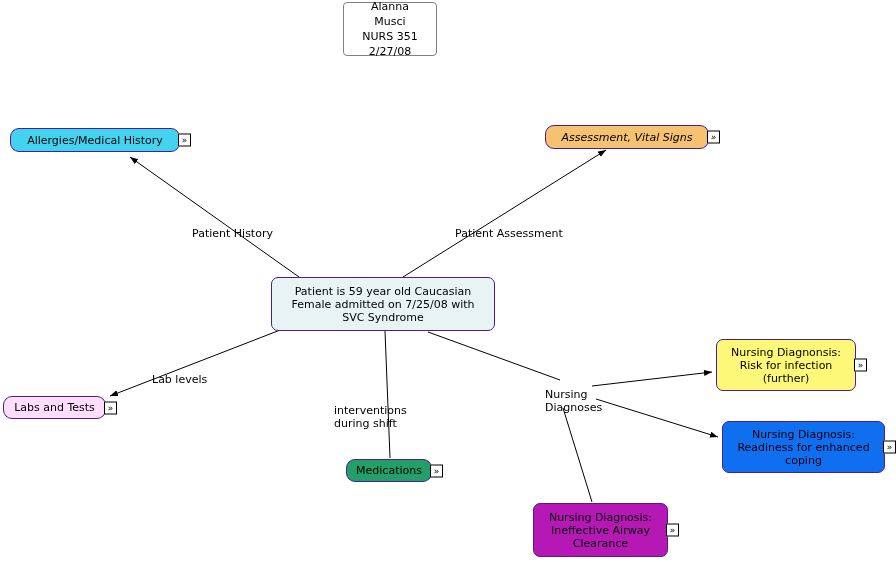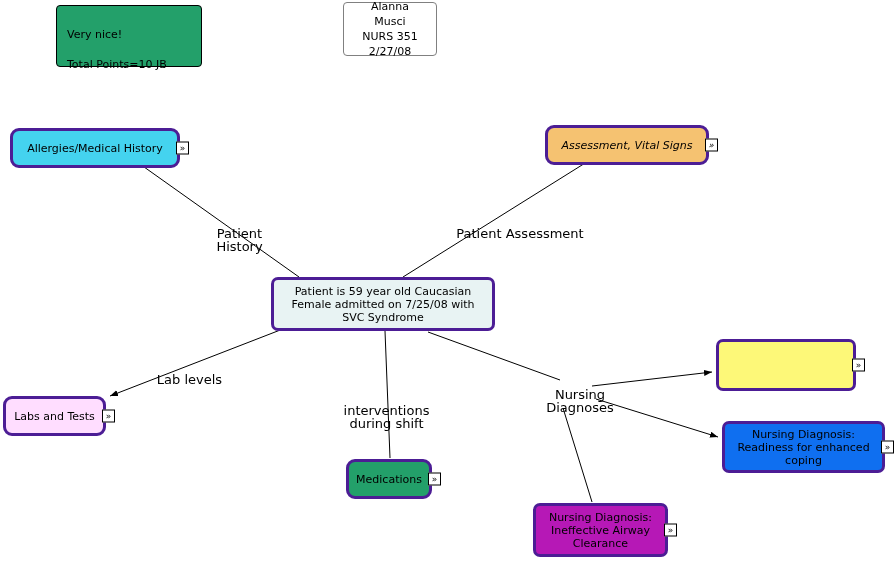--- a/index.html
+++ b/index.html
@@ -19,54 +19,54 @@
     position: absolute;
     left: 0;
     top: 0;
     width: 896px;
     height: 562px;
     pointer-events: none;
   }
   .node {
     position: absolute;
     box-sizing: border-box;
-    border: 3px solid #4c1d95;
+    border: 1px solid #4c1d95;
     display: flex;
     align-items: center;
     justify-content: center;
     text-align: center;
     font-size: 11px;
     line-height: 13px;
     color: #000000;
     white-space: pre-line;
-    padding: 17px 6px;
+    padding: 10px 6px;
   }
   .node.rounded { border-radius: 9px; }
   .node.biground { border-radius: 7px; }
   .handle {
     position: absolute;
     right: -12px;
     top: 50%;
     transform: translateY(-50%);
     width: 13px;
     height: 13px;
     border: 1px solid #000000;
     background: #ffffff;
     font-size: 9px;
     line-height: 11px;
     text-align: center;
     color: #000000;
     box-sizing: border-box;
   }
   .edge-label {
     position: absolute;
-    font-size: 13px;
+    font-size: 11px;
     line-height: 13px;
     color: #000000;
-    text-align: center;
+    text-align: left;
     white-space: pre-line;
   }
   .note {
     position: absolute;
     box-sizing: border-box;
     font-size: 11px;
     line-height: 15px;
     color: #000000;
     text-align: left;
     padding: 6px 10px;
@@ -101,25 +101,20 @@
 
     <line x1="563" y1="408" x2="592" y2="502" stroke="#000000" stroke-width="1"></line>
   </svg>
 
   <div class="note" style="left:343px; top:2px; width:94px; height:54px; background:#ffffff; border:1px solid #808080; border-radius:4px; text-align:center; display:flex; align-items:center; justify-content:center;">
     <span>Alanna Musci
 NURS 351
 2/27/08</span>
   </div>
 
-  <div class="note" style="left:56px; top:5px; width:146px; height:62px; background:#23a06a; border:1px solid #000000; border-radius:4px;">
-    <span>Very nice!
-
-Total Points=10   JB</span>
-  </div>
 
   <div class="node biground" style="left:271px; top:277px; width:224px; height:54px; background:#e8f3f3;">
     <span>Patient is 59 year old Caucasian
 Female admitted on 7/25/08 with
 SVC Syndrome</span>
   </div>
 
   <div class="node rounded" style="left:10px; top:128px; width:170px; height:24px; background:#44d3ef;">
     <span>Allergies/Medical History</span>
     <span class="handle">»</span>
@@ -134,20 +129,23 @@
     <span>Labs and Tests</span>
     <span class="handle">»</span>
   </div>
 
   <div class="node rounded" style="left:346px; top:459px; width:86px; height:23px; background:#23a06a;">
     <span>Medications</span>
     <span class="handle">»</span>
   </div>
 
   <div class="node biground" style="left:716px; top:339px; width:140px; height:52px; background:#fdf878;">
+    <span>Nursing Diagnonsis:
+Risk for infection
+(further)</span>
     <span class="handle">»</span>
   </div>
 
   <div class="node biground" style="left:722px; top:421px; width:163px; height:52px; background:#0f6ff0; color:#000000;">
     <span>Nursing Diagnosis:
 Readiness for enhanced
 coping</span>
     <span class="handle">»</span>
   </div>
 

